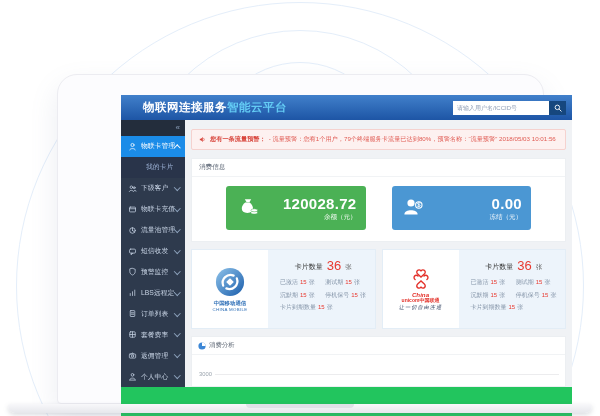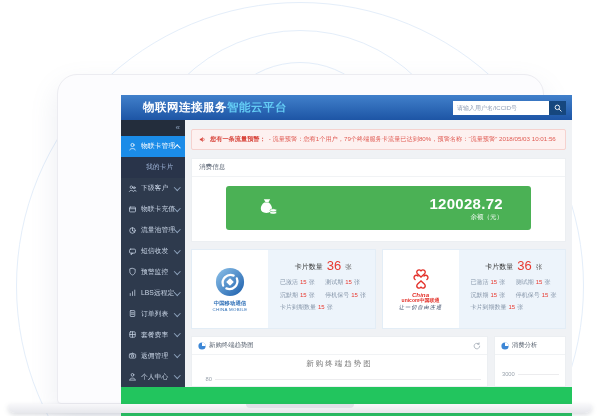--- a/index.html
+++ b/index.html
@@ -49,21 +49,21 @@
   
   .main{flex:1;display:flex;flex-direction:column;overflow:hidden;background:#f0f2f5;}
   .alert-bar{margin:9px 6px 0;height:21px;background:#fdf1f0;border:1px solid #f5d2cf;border-radius:2px;
              display:flex;align-items:center;padding:0 7px;color:#e05a52;font-size:6.2px;box-sizing:border-box;
              white-space:nowrap;overflow:hidden;}
   .alert-bar b{margin:0 3px 0 4px;color:#d8453c;}
   .panel{background:#fff;border:1px solid #eceff2;}
   .info-panel{margin:8px 6px 0;}
   .panel-title{font-size:6.6px;color:#5b6574;padding:4px 7px;border-bottom:1px solid #f1f3f5;}
   .balance-row{display:flex;gap:26px;padding:9px 34px 11px;}
-  .bcard{flex:1;height:44px;border-radius:3px;display:flex;align-items:center;padding:0 28px;color:#fff;}
+  .bcard{flex:1;height:44px;border-radius:3px;display:flex;align-items:center;padding:0 9px;color:#fff;}
   .bcard.green{background:#4bb155;}
   .bcard.blue{background:#4b97d3;}
   .bvals{flex:1;text-align:right;line-height:1;}
   .bnum{font-size:15px;font-weight:bold;letter-spacing:.3px;}
   .bsub{font-size:6.5px;margin-top:3px;opacity:.95;}
   .carrier-row{display:flex;gap:6px;margin:7px 6px 0;}
   .carrier-card{flex:1;display:flex;background:#edf4fb;border:1px solid #e3edf6;height:78px;overflow:hidden;}
   .logo-box{width:76px;background:#fff;display:flex;flex-direction:column;align-items:center;
             justify-content:center;flex-shrink:0;text-align:center;line-height:1.15;}
   .cm-cn{font-size:5.4px;color:#2e6fb7;font-weight:bold;margin-top:2px;}
@@ -249,20 +249,32 @@
                   <path d="M9.8 4.2h6.4l-1.8 3h-2.8z" fill="#fff"></path>
                   <path d="M10.2 7.6C5.8 10.6 4.8 18 12.4 18c7.6 0 6.6-7.4 2.2-10.4z" fill="#fff"></path>
                   <ellipse cx="19.2" cy="17.6" rx="3.3" ry="1.5" fill="#fff" stroke="#4bb155" stroke-width=".5"></ellipse>
                   <ellipse cx="19.2" cy="15.3" rx="3.3" ry="1.5" fill="#fff" stroke="#4bb155" stroke-width=".5"></ellipse>
                 </svg>
                 <div class="bvals">
                   <div class="bnum">120028.72</div>
                   <div class="bsub">余额（元）</div>
                 </div>
               </div>
+              <div class="bcard blue">
+                <svg width="26" height="26" viewBox="0 0 26 26">
+                  <circle cx="10" cy="8" r="3.6" fill="#fff"></circle>
+                  <path d="M3.4 19.4c0-5.4 13.2-5.4 13.2 0z" fill="#fff"></path>
+                  <circle cx="17.8" cy="10" r="3.2" fill="#4b97d3" stroke="#fff" stroke-width="1.1"></circle>
+                  <path d="M17.8 8v4M16.5 11.2c1.4.9 2.7.2 2.7-.7 0-1-2.7-.9-2.7-1.9 0-.9 1.3-1.5 2.7-.7" fill="none" stroke="#fff" stroke-width=".8" stroke-linecap="round"></path>
+                </svg>
+                <div class="bvals">
+                  <div class="bnum">0.00</div>
+                  <div class="bsub">冻结（元）</div>
+                </div>
+              </div>
             </div>
           </div>
 
           <div class="carrier-row">
 
             <div class="carrier-card">
               <div class="logo-box">
                 <svg width="32" height="32" viewBox="0 0 30 30">
                   <defs>
                       <linearGradient id="cm" x1="0" y1="0" x2="1" y2="1">
@@ -319,42 +331,20 @@
                   <span class="stat"><span>沉默期</span><span class="v">15</span><span>张</span></span>
                   <span class="stat"><span>停机保号</span><span class="v">15</span><span>张</span></span>
                   <span class="stat"><span>卡片到期数量</span><span class="v">15</span><span>张</span></span>
                 </div>
               </div>
             </div>
           </div>
 
           <div class="charts-row">
 
-            <div class="panel chart-panel left">
-              <div class="chart-head">
-                <svg class="pie-ic" width="8" height="8" viewBox="0 0 8 8">
-                  <circle cx="4" cy="4" r="3.6" fill="#3d87d6"></circle>
-                    <path d="M4 4V.4A3.6 3.6 0 0 1 7.6 4z" fill="#fff"></path>
-                </svg>
-                <span>新购终端趋势图</span>
-                <span class="refresh">
-                  <svg width="8" height="8" viewBox="0 0 10 10">
-                    <path d="M8.4 5.2a3.5 3.5 0 1 1-1-2.6M7.6 1v1.8H5.8" fill="none" stroke="#98a2ad" stroke-width=".9" stroke-linecap="round"></path>
-                  </svg>
-                </span>
-              </div>
-              <div class="chart-body">
-                <div class="chart-title">新购终端趋势图</div>
-                <div class="grid-row" style="margin-top:7px;">
-                  <span class="tick">80</span>
-                  <span class="gline"></span>
-                </div>
-
-              </div>
-            </div>
 
             <div class="panel chart-panel right">
               <div class="chart-head">
                 <svg class="pie-ic" width="8" height="8" viewBox="0 0 8 8">
                   <circle cx="4" cy="4" r="3.6" fill="#3d87d6"></circle>
                     <path d="M4 4V.4A3.6 3.6 0 0 1 7.6 4z" fill="#fff"></path>
                 </svg>
                 <span>消费分析</span>
               </div>
               <div class="chart-body" style="overflow:hidden;">

